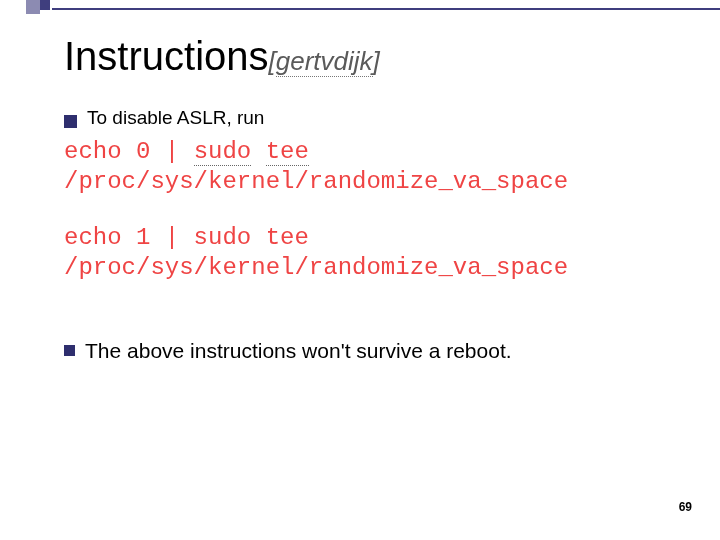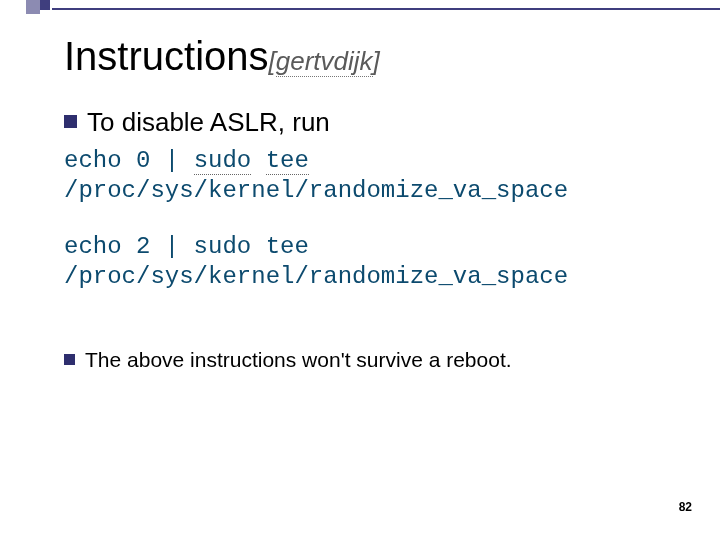--- a/index.html
+++ b/index.html
@@ -59,27 +59,27 @@
   }
   .bullet {
     width: 13px;
     height: 13px;
     background: #2e2e6e;
     margin-top: 8px;
     margin-right: 10px;
     flex-shrink: 0;
   }
   .btext {
-    font-size: 26px;
+    font-size: 19px;
     color: #000;
   }
   .code {
     font-family: "Courier New", Courier, monospace;
     font-size: 24px;
-    color: #0c4a6e;
+    color: #ef4444;
     line-height: 1.25;
     margin-bottom: 24px;
   }
   .dotted { border-bottom: 1px dotted #666; }
   .small .bullet { width: 11px; height: 11px; margin-top: 6px; }
   .small .btext { font-size: 21px; text-align: center; }
   .spacer1 { height: 2px; }
   .spacer2 { height: 32px; }
   .pagenum {
     position: absolute;
@@ -114,26 +114,26 @@
 
   <div class="code">
     <span>echo 0 | </span><span class="dotted">sudo</span><span> </span><span class="dotted">tee</span><br>
     <span>/proc/sys/kernel/randomize_va_space</span>
   </div>
 
 
   <div class="spacer1"></div>
 
   <div class="code">
-    <span>echo 2 | sudo tee</span><br>
+    <span>echo 1 | sudo tee</span><br>
     <span>/proc/sys/kernel/randomize_va_space</span>
   </div>
 
   <div class="spacer2"></div>
 
   <div class="row small">
     <div class="bullet"></div>
     <div class="btext">The above instructions won't survive a reboot.</div>
   </div>
 
 </div>
 
-<div class="pagenum">82</div>
+<div class="pagenum">69</div>
 
 </body></html>

